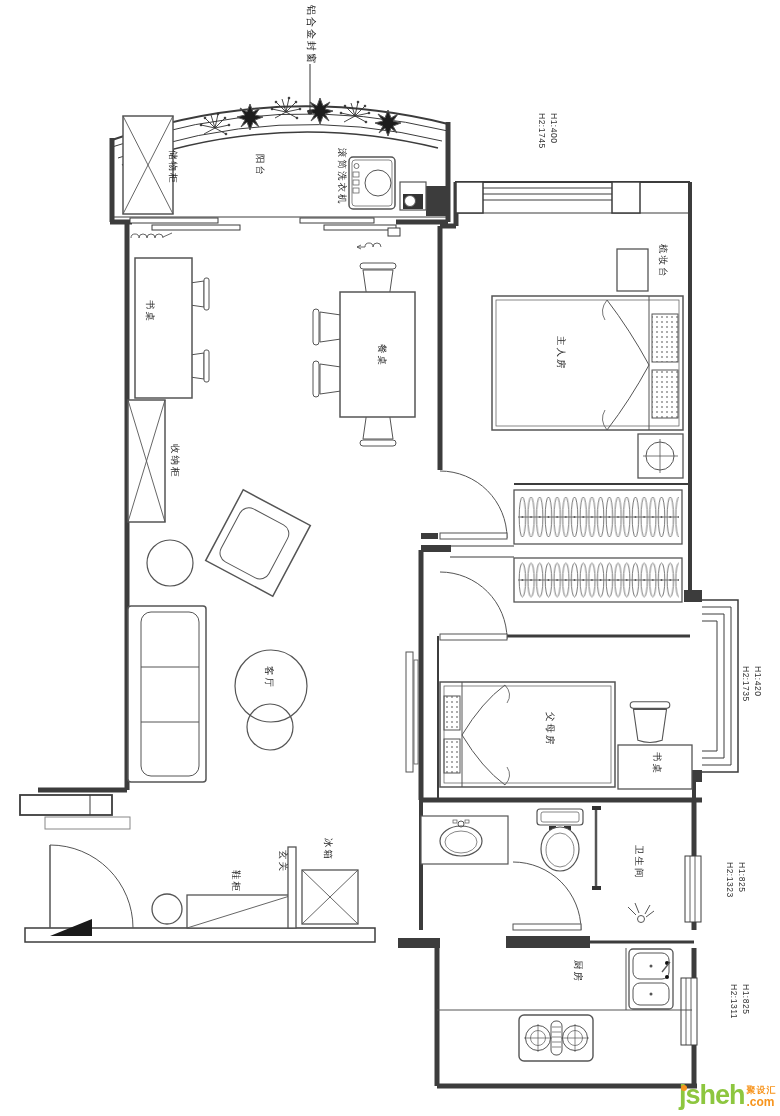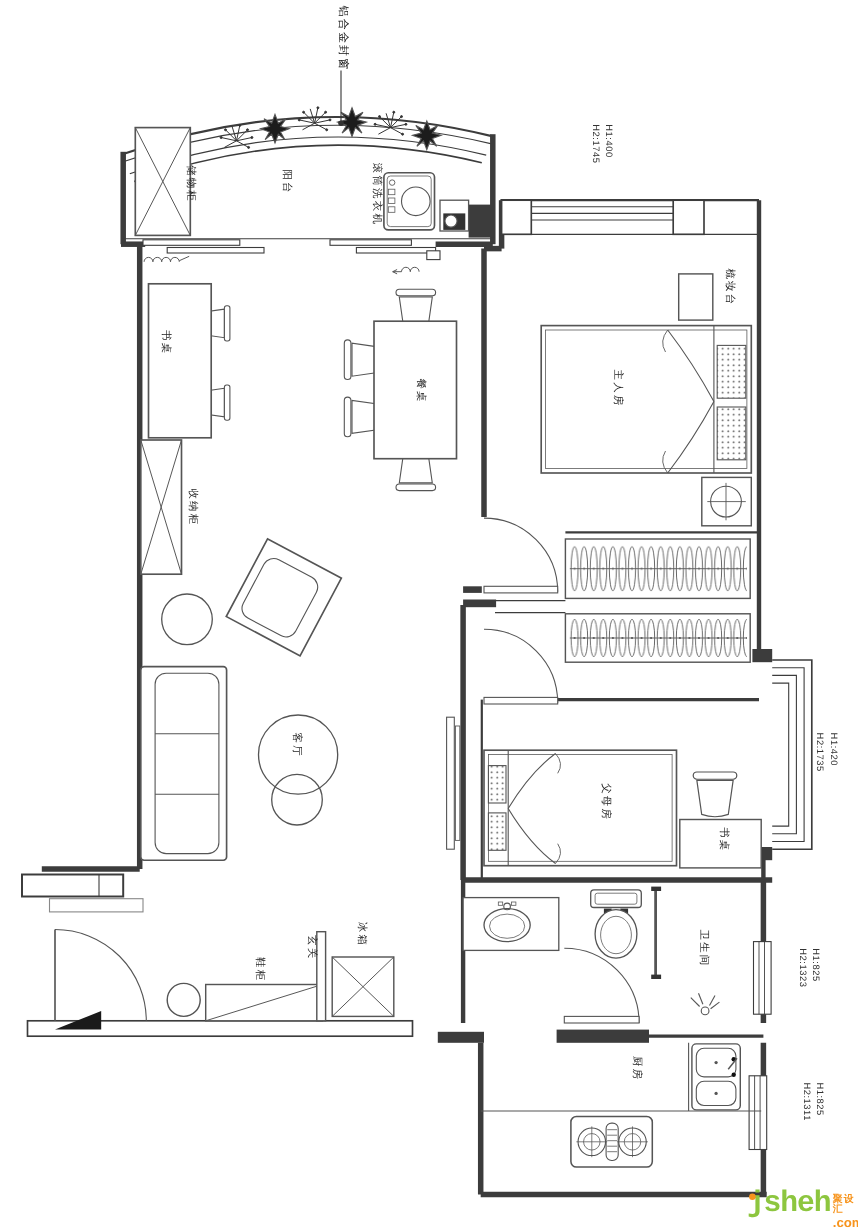--- a/index.html
+++ b/index.html
@@ -5,21 +5,21 @@
   html,body{margin:0;padding:0;background:#fff;}
   .canvas{position:relative;width:780px;height:1116px;background:#ffffff;overflow:hidden;
           font-family:"Liberation Sans",sans-serif;}
   .plan-svg{position:absolute;left:0;top:0;}
   .vlabel{position:absolute;transform-origin:0 0;transform:rotate(90deg);
           font-size:9.5px;color:#1f1f1f;letter-spacing:2px;white-space:nowrap;line-height:1.15;}
   .callout{font-size:10px;letter-spacing:2px;color:#111;}
   .dim{font-size:8.5px;letter-spacing:.5px;color:#333;line-height:1.45;}
   .dim span{display:block;}
   .logo{position:absolute;left:679px;top:1083px;display:flex;align-items:flex-start;}
-  .logo-main{position:relative;font-family:Liberation Mono, monospace;font-weight:bold;
+  .logo-main{position:relative;font-family:Liberation Sans, sans-serif;font-weight:bold;
              font-size:27px;line-height:.95;color:#8dc63f;letter-spacing:-1px;}
   .jdot{position:absolute;left:2px;top:2px;width:6px;height:6px;border-radius:50%;background:#f7941d;}
   .logo-side{display:flex;flex-direction:column;margin-left:2px;margin-top:3px;}
   .logo-cn{font-size:9px;font-weight:bold;color:#f7941d;letter-spacing:1px;line-height:1;}
   .logo-com{font-size:12px;font-weight:bold;color:#f7941d;line-height:1;margin-top:1px;}
 </style>
 </head>
 <body>
 
 <div class="canvas">

